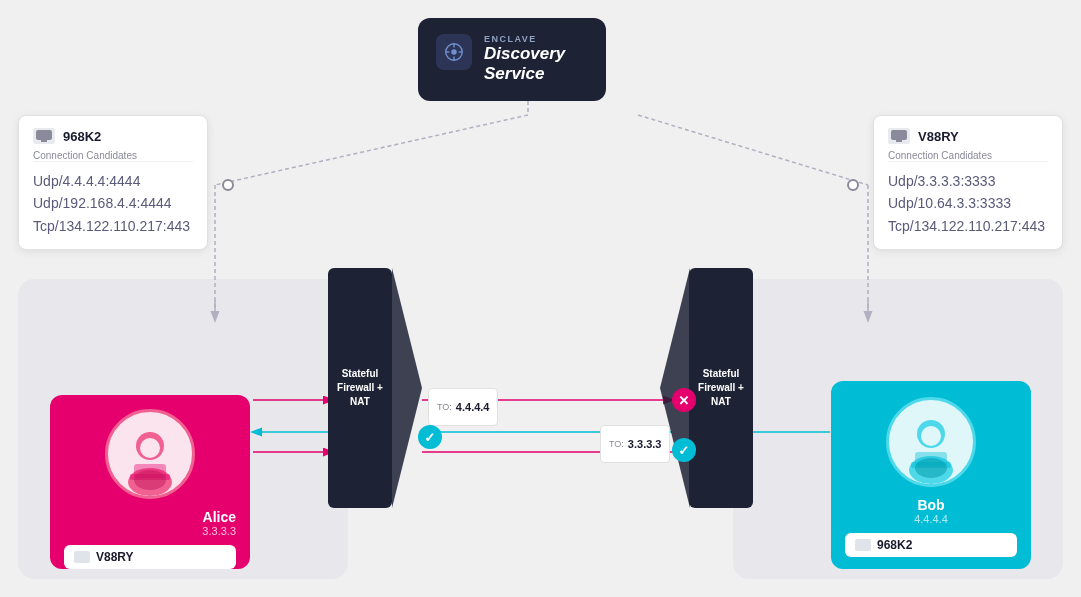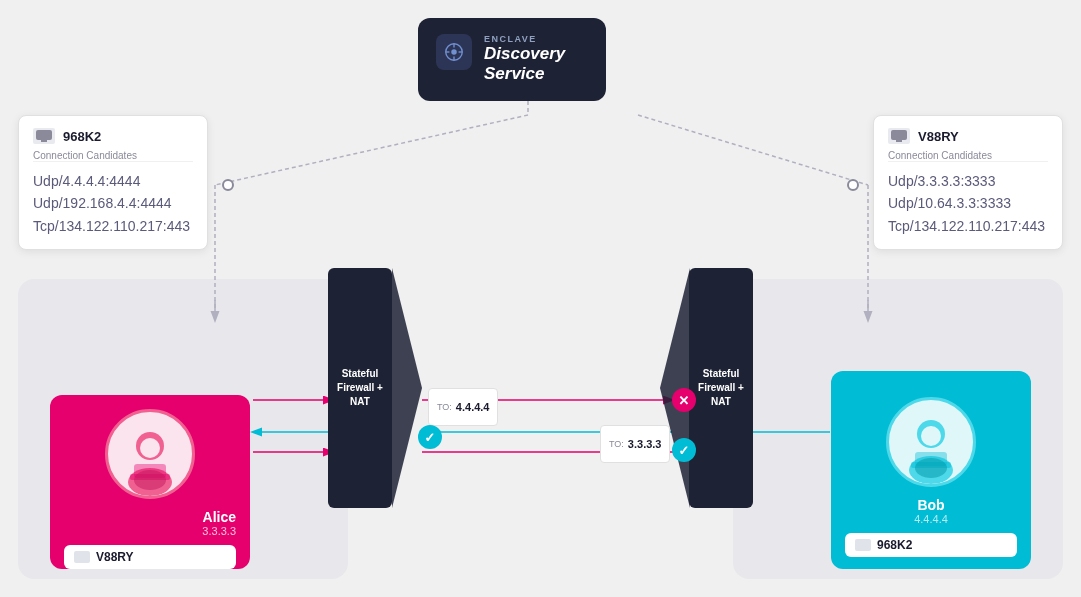--- a/index.html
+++ b/index.html
@@ -222,21 +222,21 @@
     }
 
     
     .bob-box {
       position: absolute;
       bottom: 28px;
       right: 50px;
       width: 200px;
       background: #00bcd4;
       border-radius: 12px;
-      padding: 26px 14px 12px;
+      padding: 16px 14px 12px;
       z-index: 6;
       text-align: center;
     }
     .bob-avatar {
       width: 90px;
       height: 90px;
       border-radius: 50%;
       border: 3px solid #4dd9ea;
       background: #e0f7fa;
       margin: 0 auto 10px;

